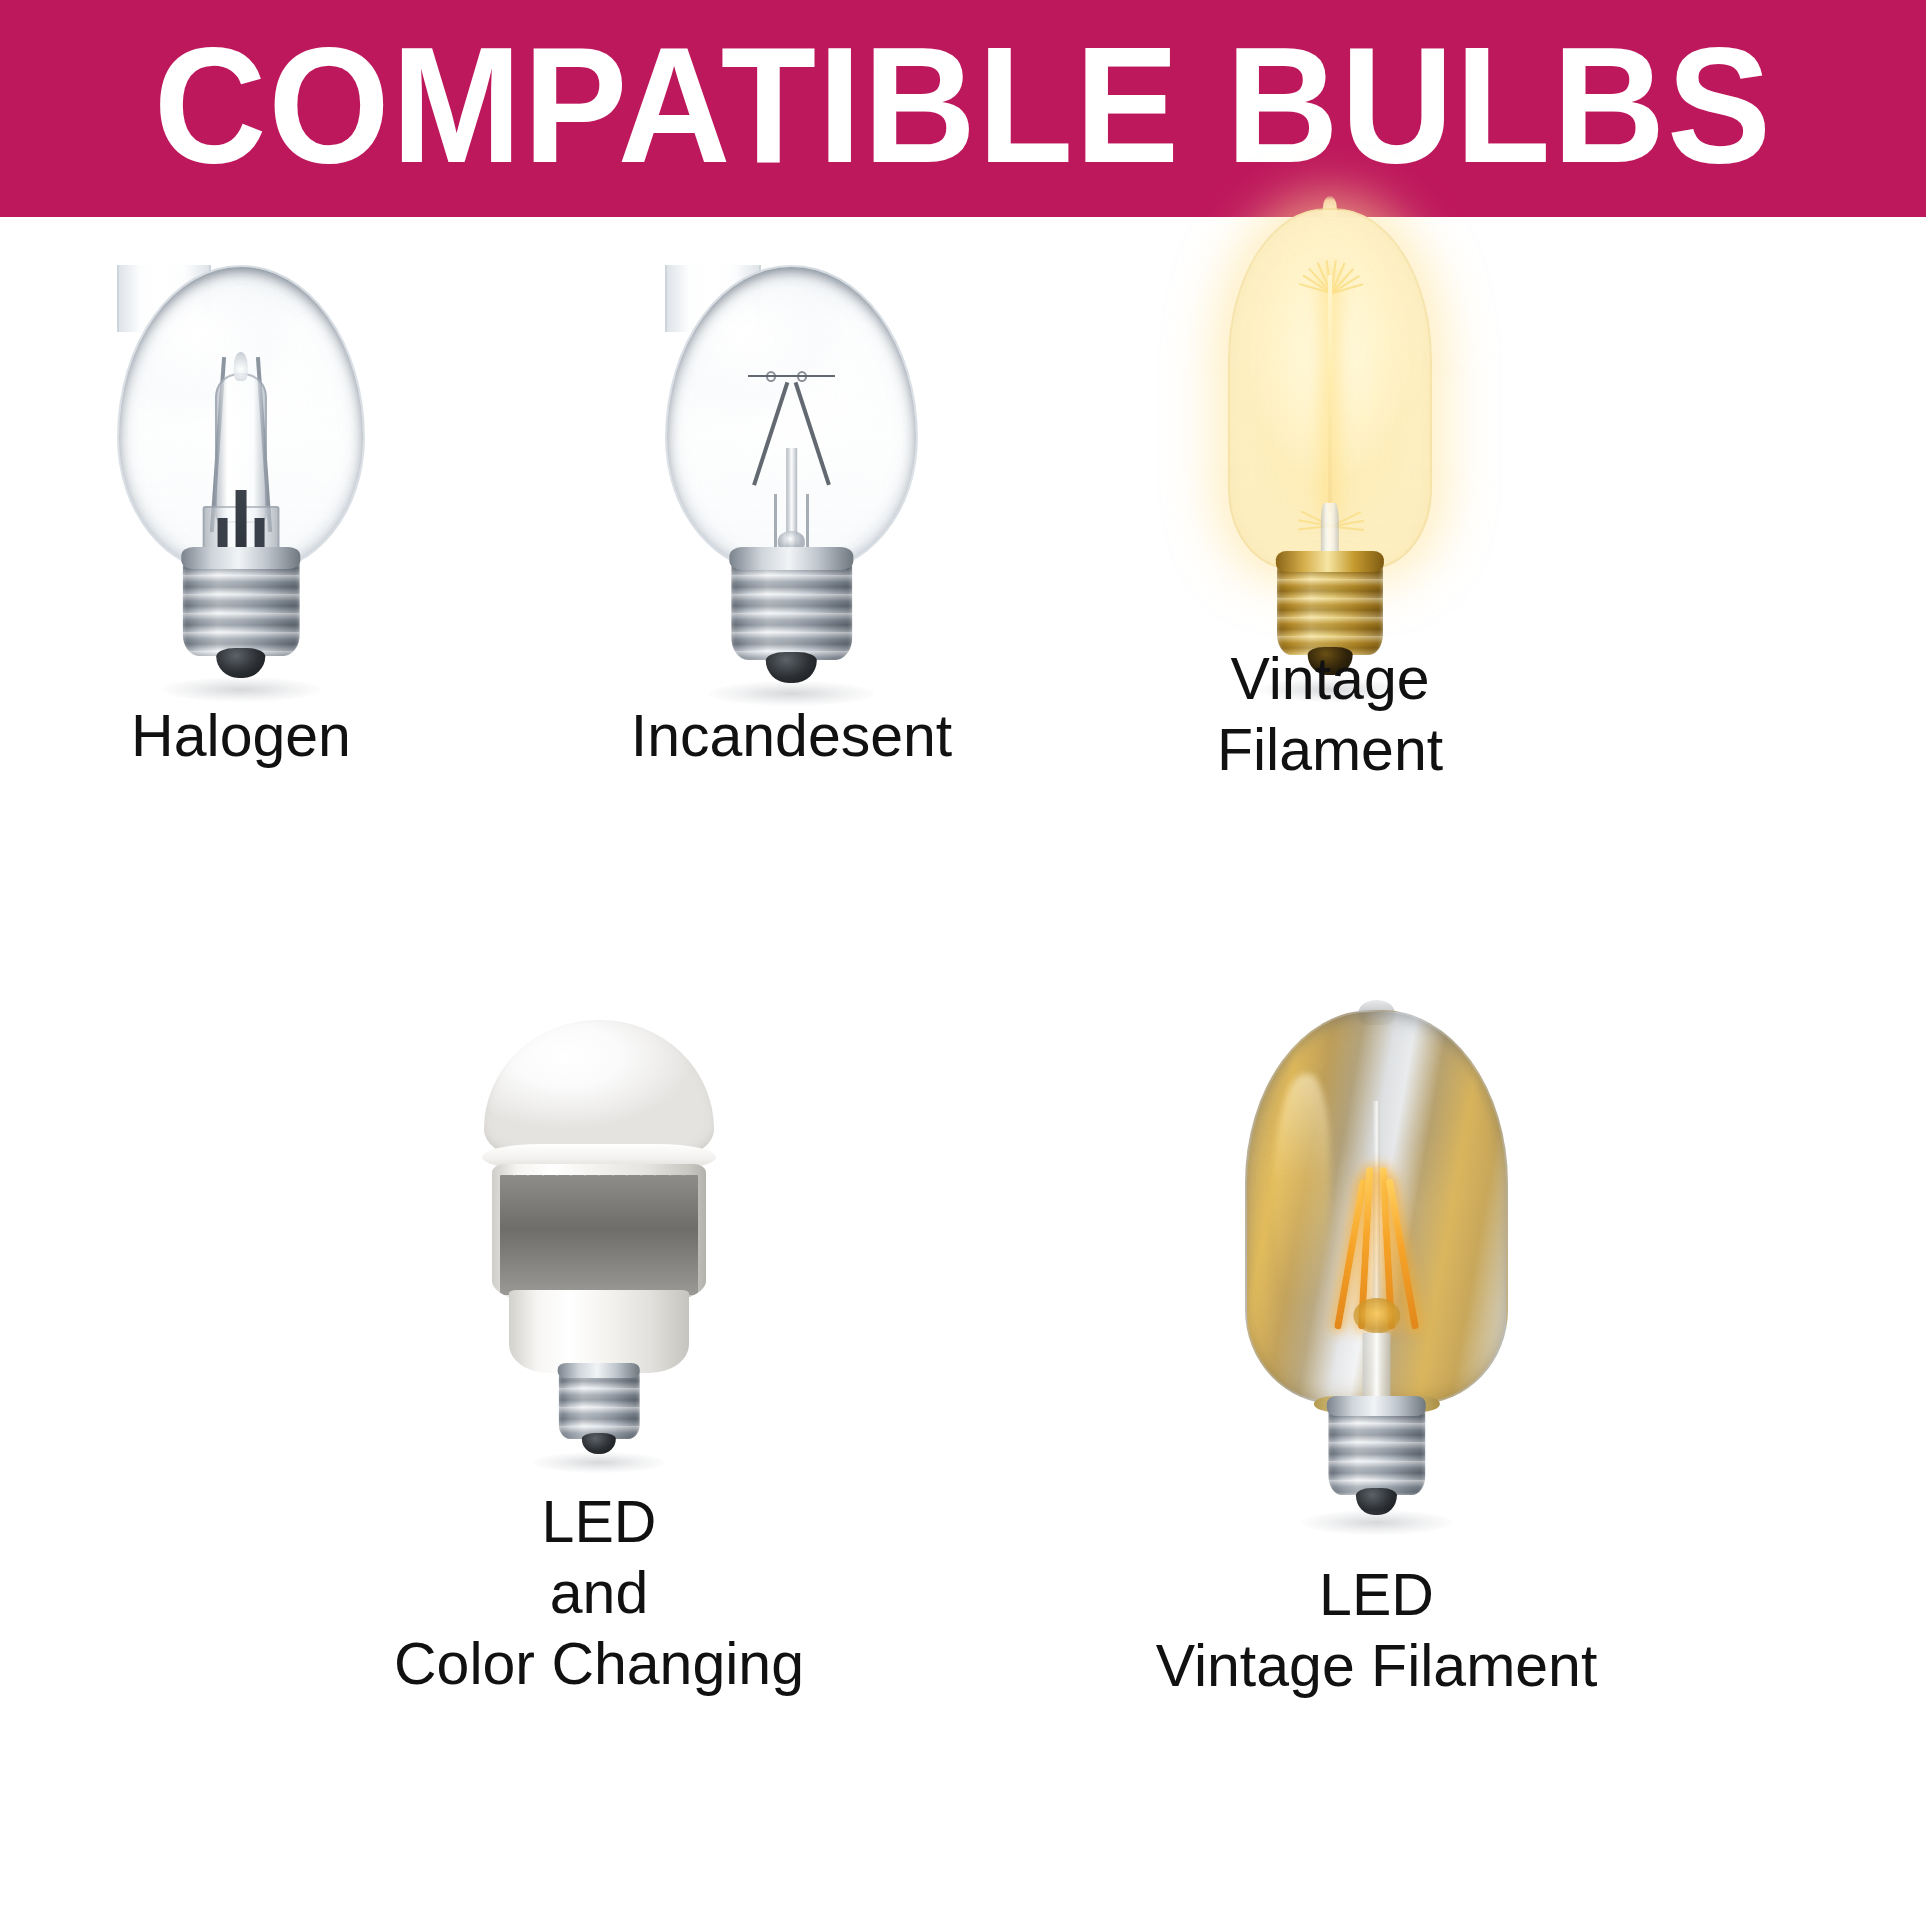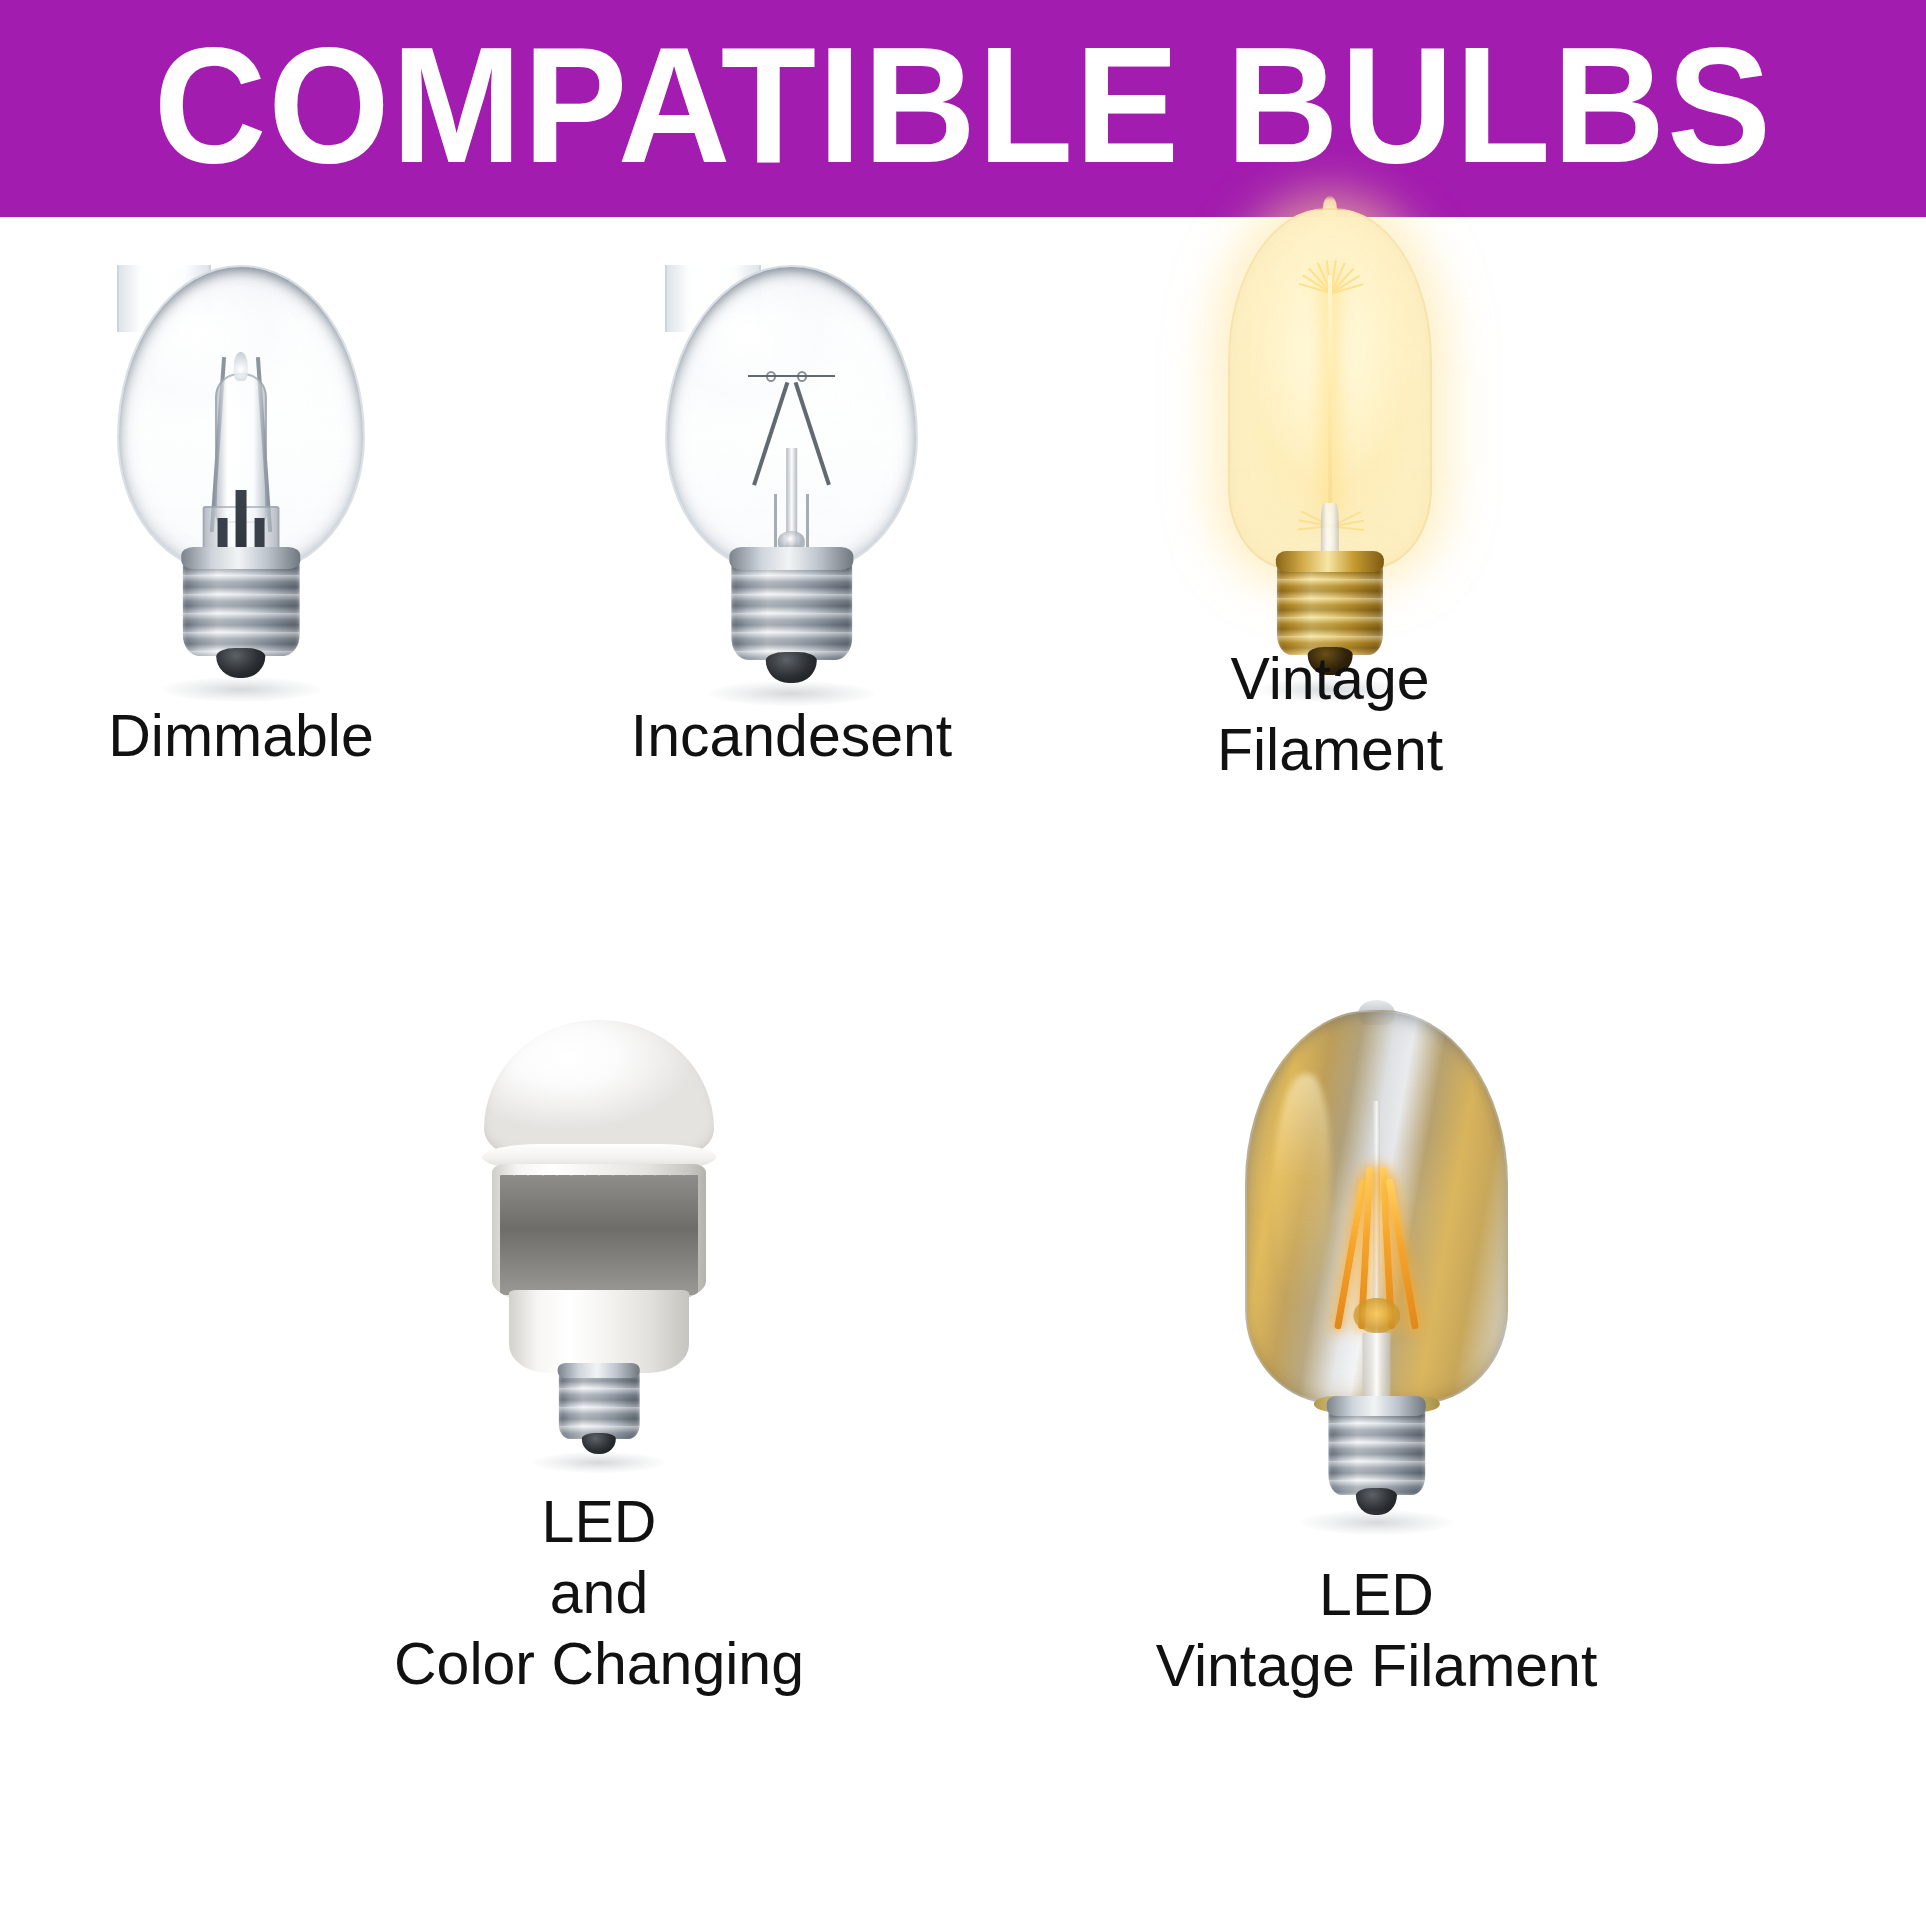--- a/index.html
+++ b/index.html
@@ -18,21 +18,21 @@
     height: 1927px;
     background: #ffffff;
   }
 
   
   .header-band {
     position: absolute;
     left: 0; top: 0;
     width: 1927px;
     height: 217px;
-    background: #a21caf;
+    background: #be185d;
     display: flex;
     align-items: center;
     justify-content: center;
     overflow: hidden;
   }
   .header-title {
     font-family: "Liberation Sans Narrow", "Liberation Sans", sans-serif;
     font-weight: bold;
     font-size: 166px;
     line-height: 166px;
@@ -550,21 +550,21 @@
       <div class="halo-pinch"></div>
       <div class="halo-stem">
         <div class="halo-stem-foot"></div>
       </div>
       <div class="screw-base" style="top:70%; width:47%; height:24%;">
         <div class="screw-collar"></div>
         <div class="screw-tip"></div>
       </div>
       <div class="floor-shadow" style="top:99%; width:64%; height:6%;"></div>
     </div>
-    <div class="cell-label" style="top:436px;">Dimmable</div>
+    <div class="cell-label" style="top:436px;">Halogen</div>
   </div>
 
   <div class="cell" style="left:1228px; top:208px; width:204px; height:475px;">
     <div class="bulb-art">
       <div class="vf-tip"></div>
       <div class="vf-glass"></div>
       <div class="vf-burst top">
         <span style="transform:rotate(-74deg)"></span>
         <span style="transform:rotate(-58deg)"></span>
         <span style="transform:rotate(-42deg)"></span>

